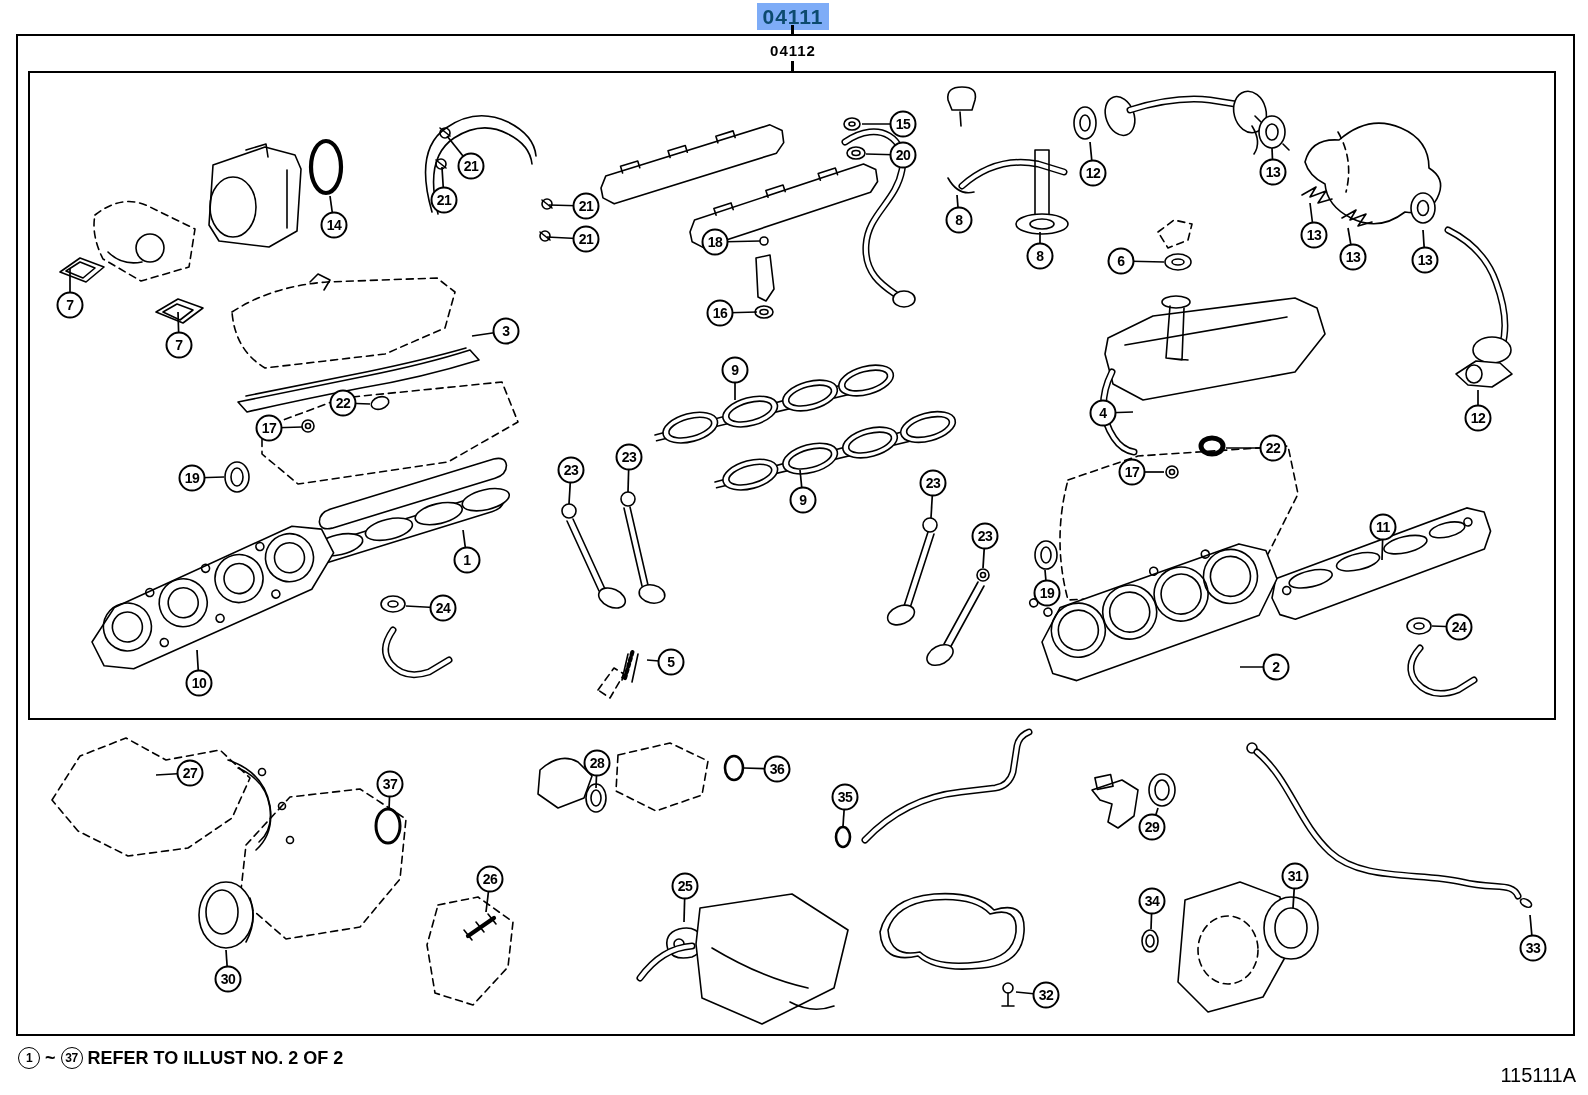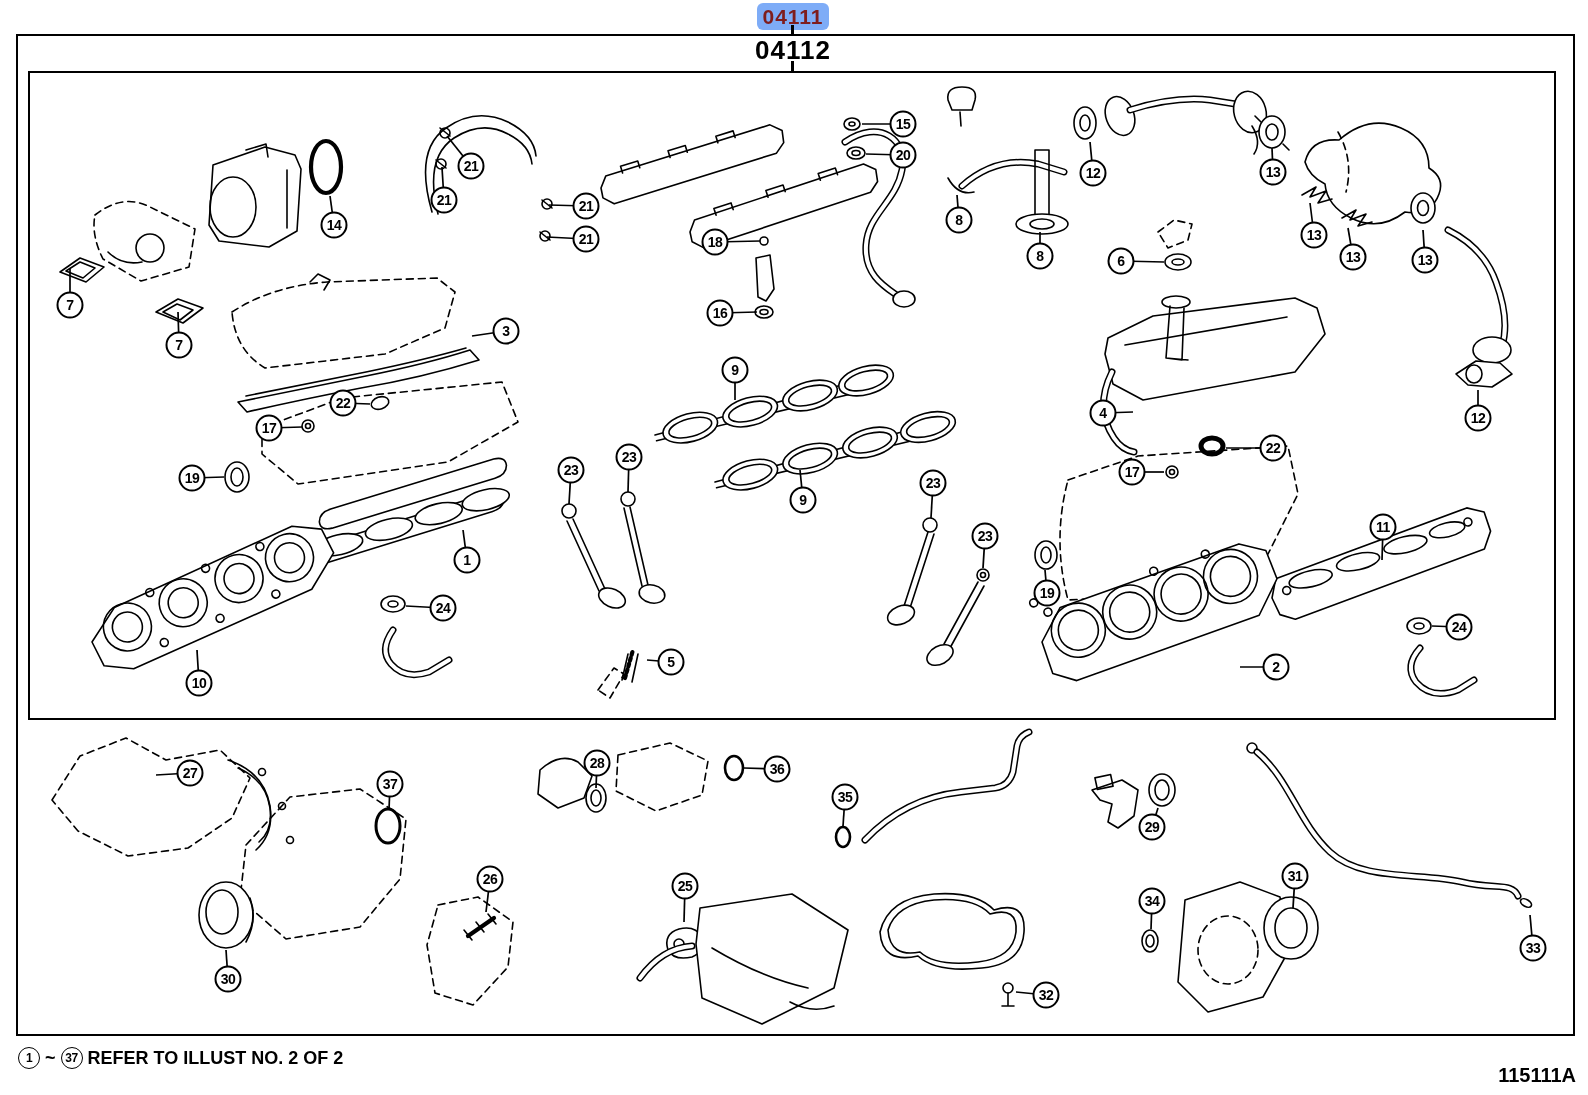--- a/index.html
+++ b/index.html
@@ -5,21 +5,21 @@
   html,body{margin:0;padding:0;background:#fff;}
   .page{position:relative;width:1588px;height:1095px;background:#ffffff;
         font-family:"Liberation Sans",sans-serif;color:#000;overflow:hidden;}
 
   
   .kit-highlight{position:absolute;left:757px;top:3px;width:72px;height:27px;
         display:flex;align-items:center;justify-content:center;
         font-size:21px;font-weight:bold;letter-spacing:1px;cursor:pointer;}
   .kit-sub{position:absolute;left:752px;top:38px;width:82px;height:24px;
         display:flex;align-items:center;justify-content:center;
-        font-size:26px;font-weight:bold;letter-spacing:1px;color:#000;}
+        font-size:15px;font-weight:bold;letter-spacing:1px;color:#000;}
   .tick{position:absolute;width:3px;background:#000;}
   #tick-upper{left:791px;top:25px;height:9px;}
   #tick-lower{left:791px;top:61px;height:10px;}
 
   
   .outer-frame{position:absolute;left:16px;top:34px;width:1559px;height:1002px;
         border:2px solid #000;box-sizing:border-box;}
   .inner-frame{position:absolute;left:28px;top:71px;width:1528px;height:649px;
         border:2px solid #000;box-sizing:border-box;}
 
@@ -37,28 +37,28 @@
         text-anchor:middle;fill:#000;letter-spacing:-0.5px;pointer-events:none;}
 
   
   .footer-line1{position:absolute;left:18px;top:1047px;display:flex;align-items:center;
         gap:5px;font-size:18px;font-weight:bold;}
   .circled{display:inline-flex;align-items:center;justify-content:center;
         width:22px;height:22px;border:1.7px solid #000;border-radius:50%;
         font-size:12px;font-weight:bold;box-sizing:border-box;letter-spacing:-0.5px;}
   .footer-note{position:absolute;left:21px;top:1072px;width:1340px;
         font-size:16.5px;font-weight:bold;white-space:nowrap;}
-  .drawing-code{position:absolute;right:12px;top:1064px;font-size:20px;font-weight:bold;}
+  .drawing-code{position:absolute;right:12px;top:1064px;font-size:20px;font-weight:normal;}
 </style>
 </head>
 <body>
 
 <div class="page">
 
-  <div class="kit-highlight" style="background: rgb(126, 172, 247); color: #7f1d1d; border-radius: 6px;">04111</div>
+  <div class="kit-highlight" style="background: rgb(126, 172, 247); color: #0c4a6e;">04111</div>
   <div class="tick" id="tick-upper"></div>
   <div class="kit-sub">04112</div>
   <div class="tick" id="tick-lower"></div>
 
   <div class="outer-frame"></div>
   <div class="inner-frame"></div>
 
   <svg class="diagram" width="1588" height="1095" viewBox="0 0 1588 1095">
 
     <g>

